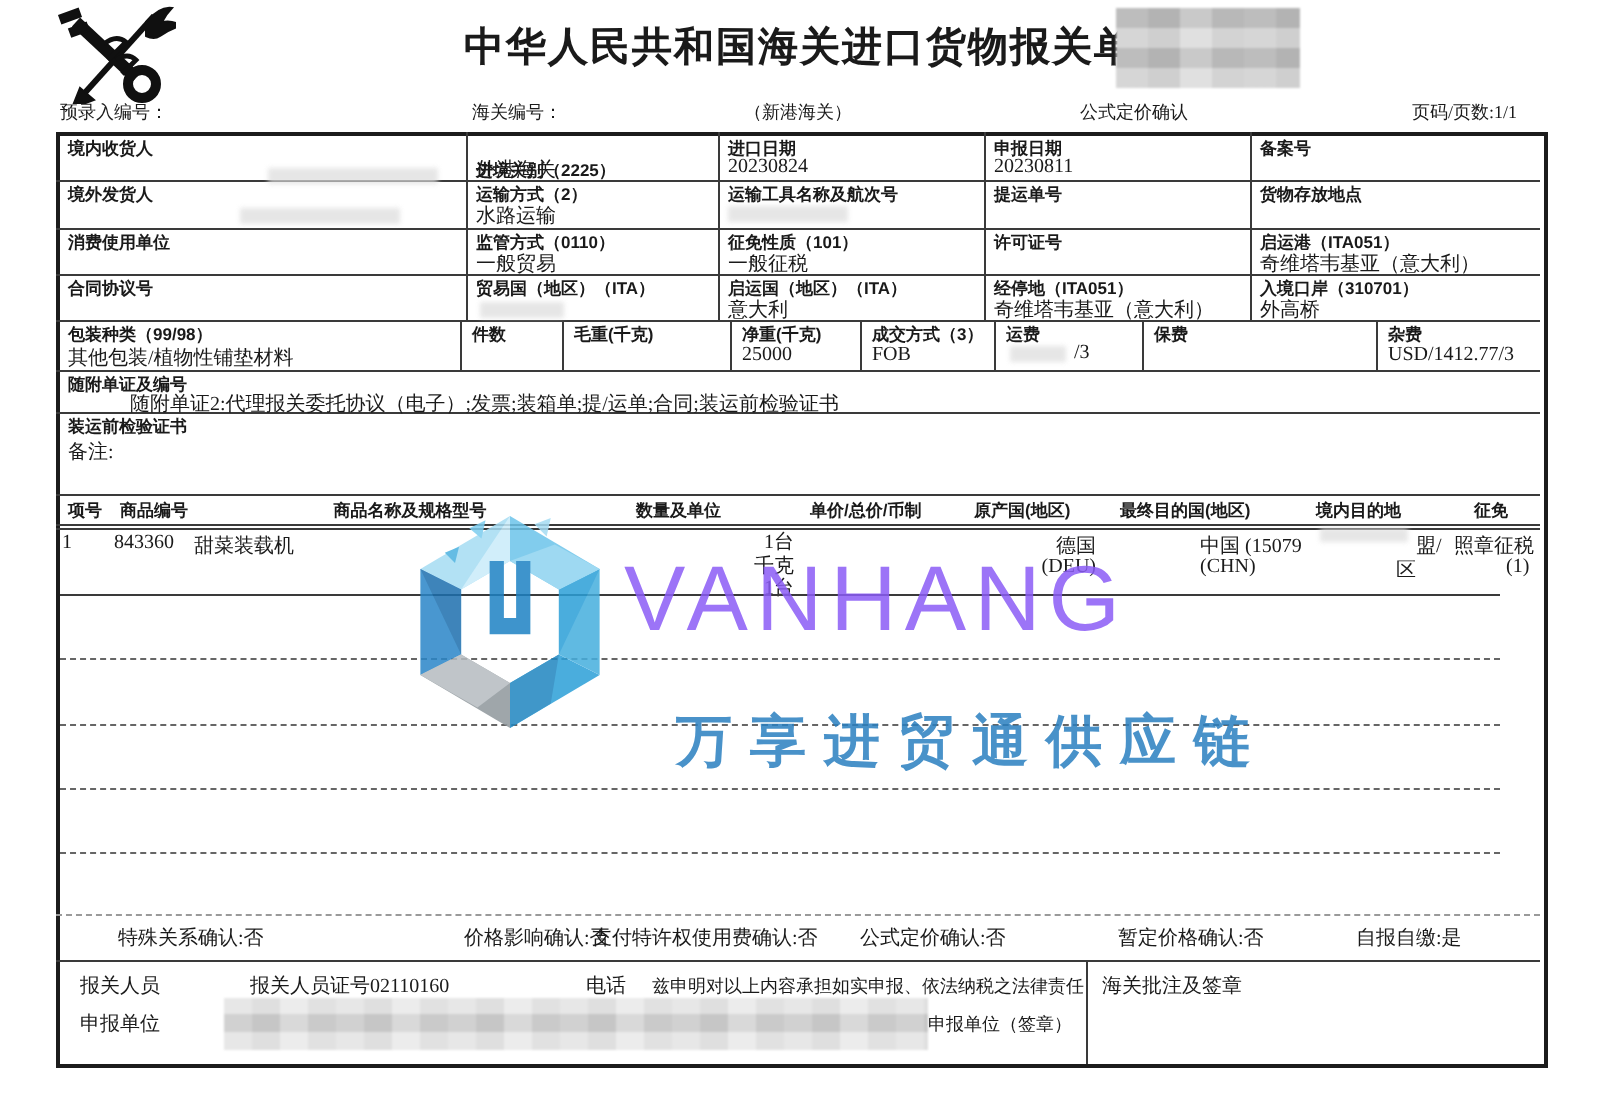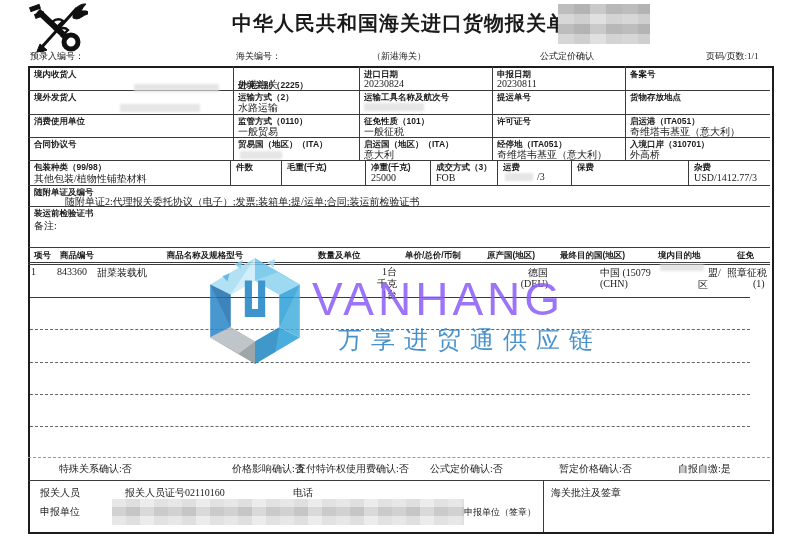--- a/index.html
+++ b/index.html
@@ -19,21 +19,21 @@
       repeating-linear-gradient(0deg, rgba(255,255,255,.28) 0 10px, rgba(0,0,0,.05) 10px 20px),
       repeating-linear-gradient(90deg,#c7c7c7 0 16px,#bdbdbd 16px 32px,#d4d4d4 32px 48px,#c2c2c2 48px 64px);
     filter:blur(.4px);}
   .mosaic.light{
     background:
       repeating-linear-gradient(0deg, rgba(255,255,255,.35) 0 9px, rgba(0,0,0,.04) 9px 18px),
       repeating-linear-gradient(90deg,#dadada 0 14px,#cecece 14px 28px,#e2e2e2 28px 42px,#d2d2d2 42px 56px);}
   .smudge{position:absolute;background:#dedede;filter:blur(1.2px);opacity:.75;}
   .wm{position:absolute;opacity:.85;}
   .wm-brand{font-family:"Liberation Sans","DejaVu Sans",sans-serif;font-size:46px;letter-spacing:4px;font-weight:400;}
-  .wm-cn{font-family:"Liberation Sans","DejaVu Sans",sans-serif;font-size:24px;letter-spacing:9px;font-weight:normal;}
+  .wm-cn{font-family:"Liberation Sans","DejaVu Sans",sans-serif;font-size:28px;letter-spacing:9px;font-weight:bold;margin-top:28px;}
   .title{font-family:"Liberation Sans","DejaVu Sans",sans-serif;font-weight:bold;font-size:20px;letter-spacing:1px;text-align:center;white-space:nowrap;}
   .qtyblock{font-size:10px;text-align:right;line-height:11.5px;}
   .rt{text-align:right;}
 </style>
 </head>
 <body>
 
 <div class="page">
 
   <svg class="abs" style="left:28px;top:2px;" width="60" height="50" viewBox="0 0 60 50">
@@ -206,18 +206,19 @@
   <div class="abs val" style="left:232px;top:462px;">价格影响确认:否</div>
   <div class="abs val" style="left:296px;top:462px;">支付特许权使用费确认:否</div>
   <div class="abs val" style="left:430px;top:462px;">公式定价确认:否</div>
   <div class="abs val" style="left:559px;top:462px;">暂定价格确认:否</div>
   <div class="abs val" style="left:678px;top:462px;">自报自缴:是</div>
 
   <div class="vl" style="left:543px;top:480px;height:52px;"></div>
   <div class="abs val" style="left:40px;top:486px;">报关人员</div>
   <div class="abs val" style="left:125px;top:486px;">报关人员证号02110160</div>
   <div class="abs val" style="left:293px;top:486px;">电话</div>
+  <div class="abs" style="left:326px;top:487px;width:210px;text-align:right;font-size:9px;white-space:nowrap;">兹申明对以上内容承担如实申报、依法纳税之法律责任</div>
   <div class="abs val" style="left:40px;top:505px;">申报单位</div>
   <div class="mosaic light" style="left:112px;top:499px;width:352px;height:26px;"></div>
   <div class="abs" style="left:426px;top:506px;width:110px;text-align:right;font-size:9px;white-space:nowrap;">申报单位（签章）</div>
   <div class="abs val" style="left:551px;top:486px;">海关批注及签章</div>
 
 </div>
 
 </body></html>

